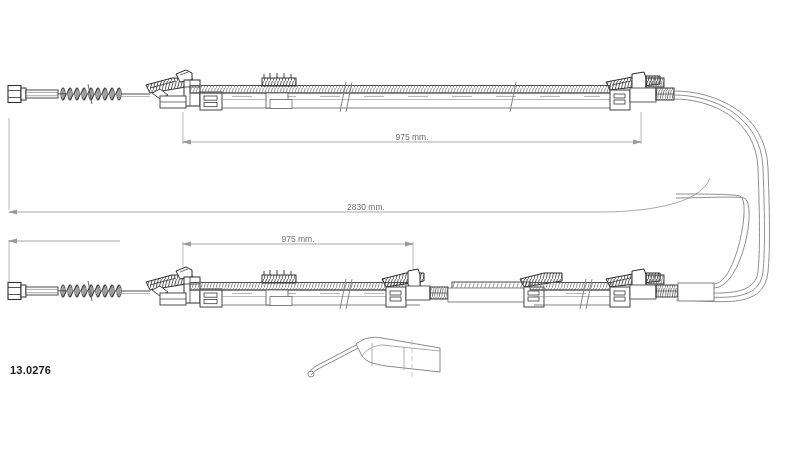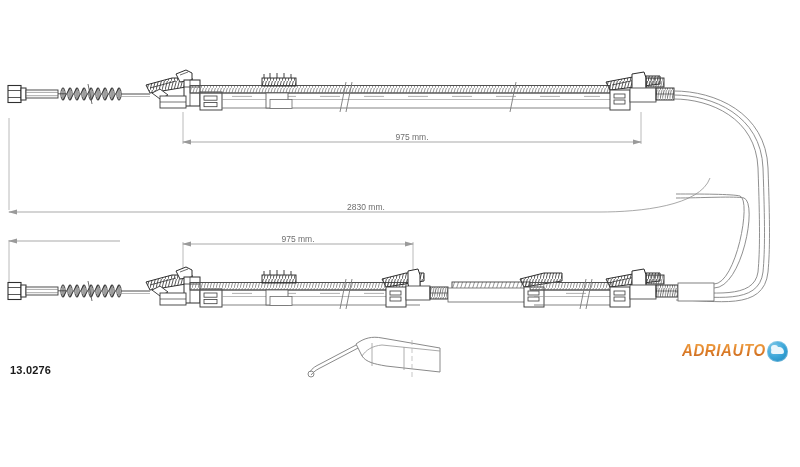--- a/index.html
+++ b/index.html
@@ -360,18 +360,14 @@
 
     <text x="412" y="140" text-anchor="middle" font-family="Liberation Sans, sans-serif" font-size="8.5" fill="#6f6f6f">975  mm.</text>
 
     <text x="366" y="210" text-anchor="middle" font-family="Liberation Sans, sans-serif" font-size="8.5" fill="#6f6f6f">2830  mm.</text>
 
     <text x="298" y="242" text-anchor="middle" font-family="Liberation Sans, sans-serif" font-size="8.5" fill="#6f6f6f">975  mm.</text>
   </svg>
 
   <div class="part-number">13.0276</div>
 
-  <div class="brand-logo">
-    <span class="brand-word">ADRIAUTO</span>
-    <span class="brand-badge"></span>
-  </div>
 
 </div>
 
 </body></html>

